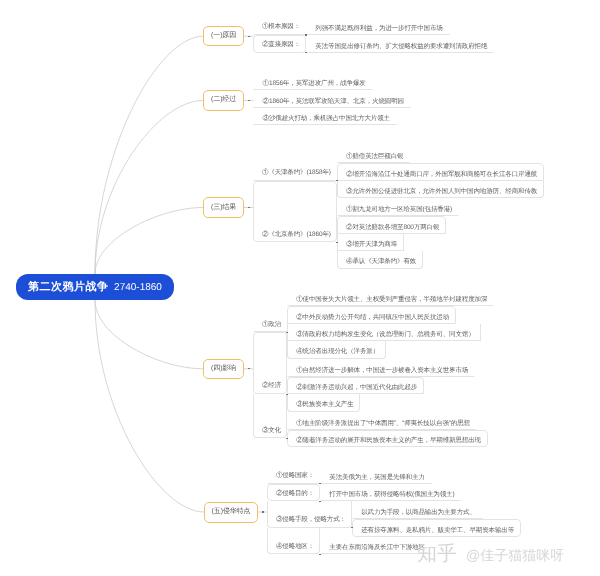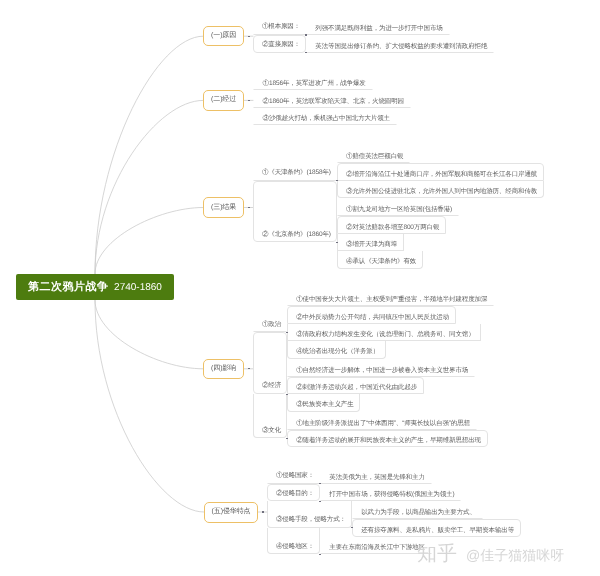--- a/index.html
+++ b/index.html
@@ -3,21 +3,21 @@
 <meta charset="utf-8">
 <style>
   html,body{margin:0;padding:0;background:#ffffff;}
   body{width:600px;height:576px;position:relative;overflow:hidden;
        font-family:"Liberation Sans",sans-serif;color:#5d5d5d;
        -webkit-font-smoothing:antialiased;text-rendering:geometricPrecision;}
   #stage{position:absolute;left:0;top:0;width:600px;height:576px;
          transform:translateZ(0);opacity:0.999;}
   svg#links{position:absolute;left:0;top:0;width:600px;height:576px;pointer-events:none;}
   .node{position:absolute;box-sizing:border-box;white-space:nowrap;}
-  .root-node{background:#4d7c0f;border-radius:2px;
+  .root-node{background:#1d4ed8;border-radius:12px;
         display:flex;align-items:center;justify-content:center;color:#ffffff;z-index:5;}
   .root-title{font-size:11px;font-weight:bold;letter-spacing:.5px;}
   .root-years{font-size:10px;margin-left:5.5px;letter-spacing:0px;}
   .l2{border:1.1px solid #edc066;background:#ffffff;border-radius:5px;
         display:flex;align-items:center;justify-content:center;
         font-size:7px;color:#555;letter-spacing:-0.1px;z-index:4;}
   .cell{border:0.8px solid #e3e3e3;background:transparent;border-radius:0;
         display:flex;align-items:center;padding-top:4.6px;
         font-size:6.5px;letter-spacing:-0.13px;color:#5d5d5d;padding-left:7.5px;}
   .cell.leaf{padding-left:8.2px;}

